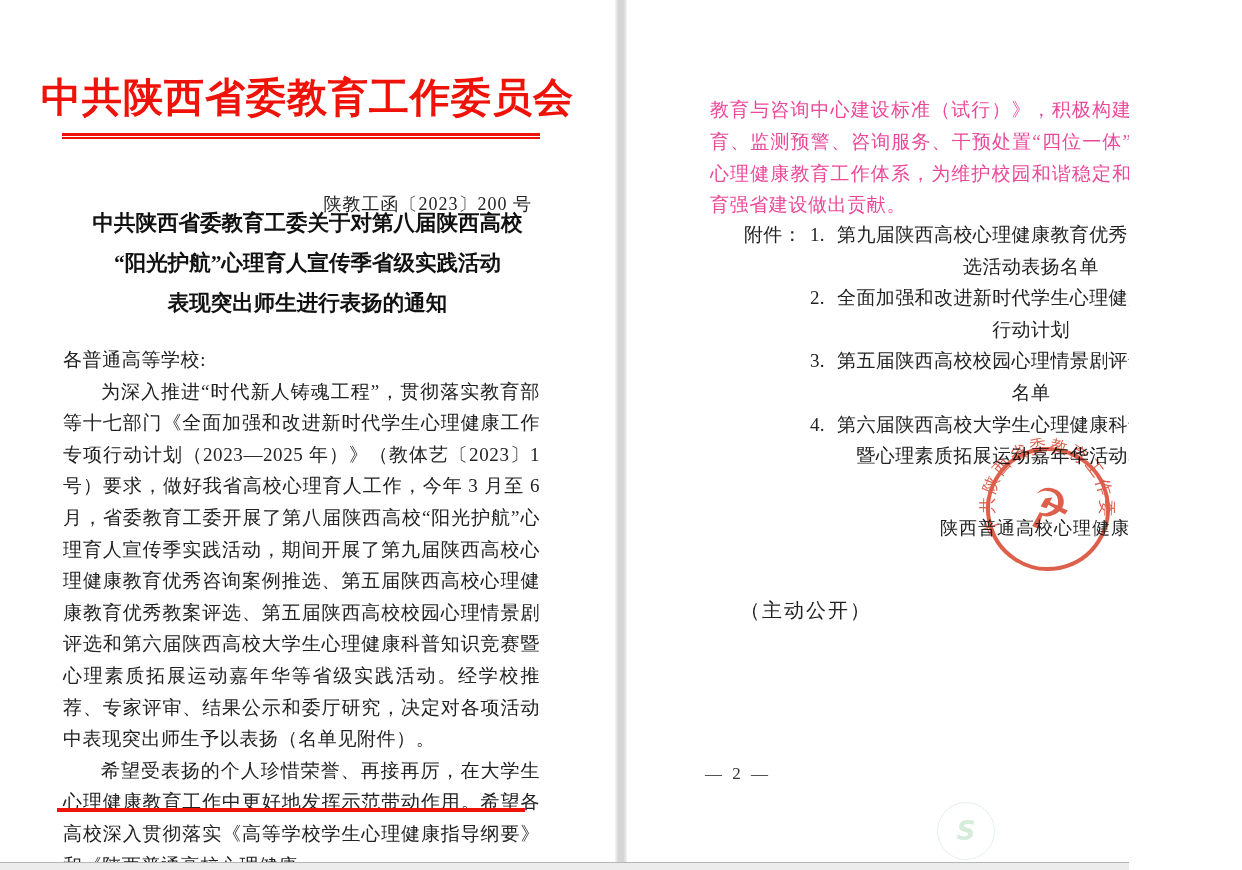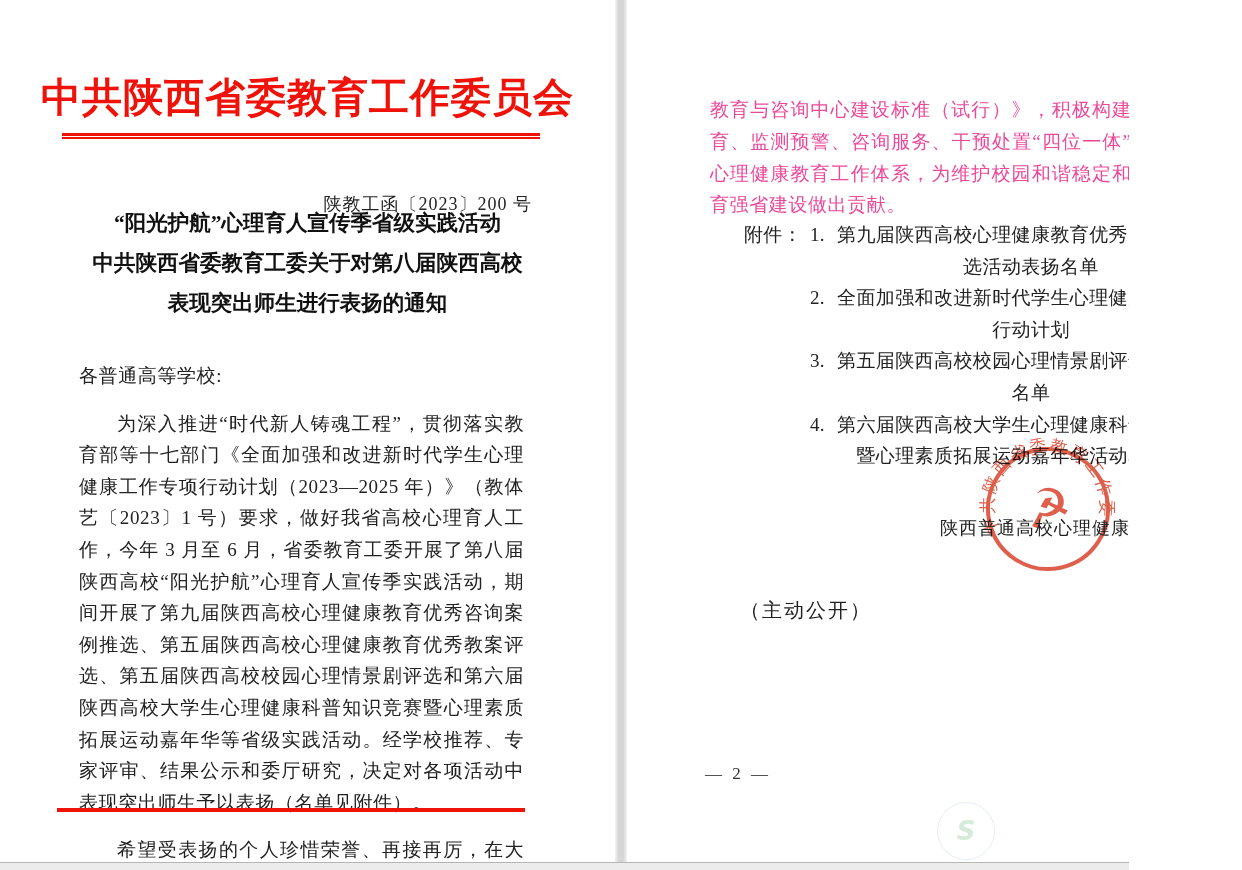--- a/index.html
+++ b/index.html
@@ -33,21 +33,21 @@
   }
   .doc-title{
     position:absolute;left:40px;top:203px;width:535px;text-align:center;
     font-size:21.5px;font-weight:bold;line-height:40px;color:#111;
   }
   .body-block{
     position:absolute;left:63px;top:344px;width:477px;
     font-size:19px;line-height:31.6px;text-align:justify;
     letter-spacing:0.6px;color:#222;
   }
-  .body-block p{margin:16px;}
+  .body-block p{margin:0;}
   .body-block p.indent{text-indent:2em;}
   .red-rule-bottom{
     position:absolute;left:57px;top:808px;width:468px;height:4px;background:#ee1209;
   }
 
   
   .page-right{position:absolute;left:627px;top:0;width:615px;height:862px;background:#fff;}
   .cont-block{
     position:absolute;left:83px;top:94px;width:482px;
     font-size:19px;line-height:31.8px;text-align:justify;letter-spacing:0.6px;color:#ec4899;
@@ -94,22 +94,22 @@
 
   <div class="page-left">
 
     <div class="org-header">中共陕西省委教育工作委员会</div>
 
     <div class="red-rule"></div>
 
     <div class="doc-number">陕教工函〔2023〕200 号</div>
 
     <div class="doc-title">
+      <div>中共陕西省委教育工委关于对第八届陕西高校</div>
       <div>“阳光护航”心理育人宣传季省级实践活动</div>
-      <div>中共陕西省委教育工委关于对第八届陕西高校</div>
       <div>表现突出师生进行表扬的通知</div>
     </div>
 
     <div class="body-block">
       <p>各普通高等学校:</p>
       <p class="indent">为深入推进“时代新人铸魂工程”，贯彻落实教育部等十七部门《全面加强和改进新时代学生心理健康工作专项行动计划（2023—2025 年）》（教体艺〔2023〕1 号）要求，做好我省高校心理育人工作，今年 3 月至 6 月，省委教育工委开展了第八届陕西高校“阳光护航”心理育人宣传季实践活动，期间开展了第九届陕西高校心理健康教育优秀咨询案例推选、第五届陕西高校心理健康教育优秀教案评选、第五届陕西高校校园心理情景剧评选和第六届陕西高校大学生心理健康科普知识竞赛暨心理素质拓展运动嘉年华等省级实践活动。经学校推荐、专家评审、结果公示和委厅研究，决定对各项活动中表现突出师生予以表扬（名单见附件）。</p>
       <p class="indent">希望受表扬的个人珍惜荣誉、再接再厉，在大学生心理健康教育工作中更好地发挥示范带动作用。希望各高校深入贯彻落实《高等学校学生心理健康指导纲要》和《陕西普通高校心理健康</p>
     </div>
 
     <div class="red-rule-bottom"></div>

